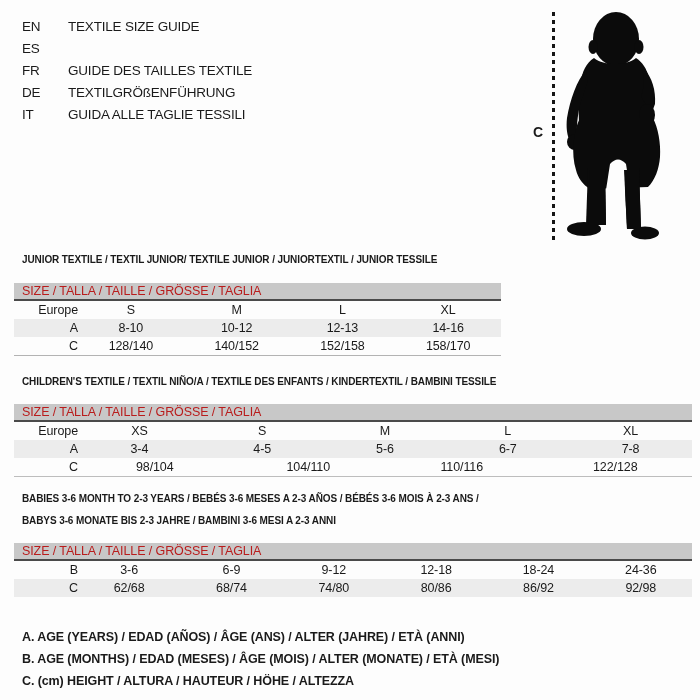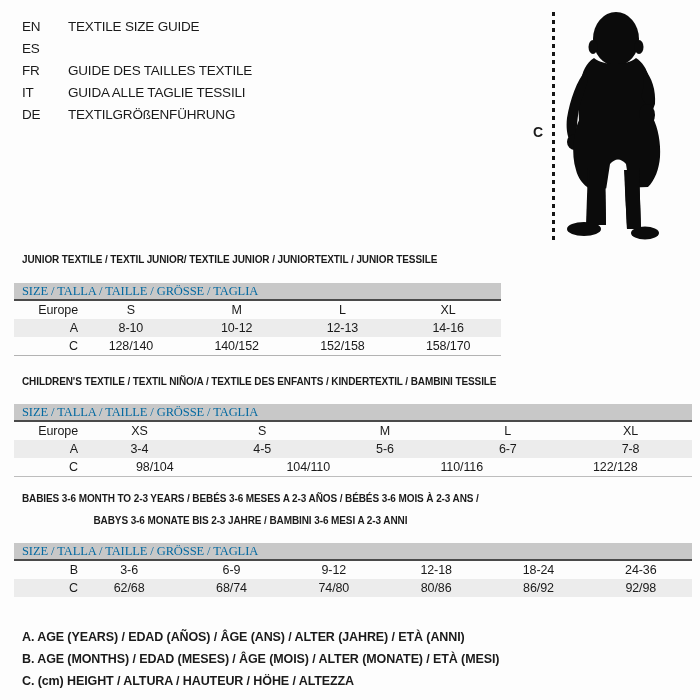--- a/index.html
+++ b/index.html
@@ -18,30 +18,30 @@
   
   .measure-line { position:absolute; left:552px; top:12px; width:3px; height:231px;
     background:repeating-linear-gradient(to bottom,#151515 0 4px,transparent 4px 8px); }
   .measure-label { position:absolute; left:533px; top:124px;
     font-weight:bold; font-size:14px; }
   .toddler-svg { position:absolute; left:560px; top:8px; }
 
   
   .section-title { position:absolute; left:22px; font-weight:bold;
     font-size:10px; letter-spacing:-0.1px; line-height:22px; white-space:nowrap; }
-  .st1 { top:249px; } .st2 { top:371px; } .st3 { top:488px;text-align:center; }
+  .st1 { top:249px; } .st2 { top:371px; } .st3 { top:488px; }
 
   
   .size-table { position:absolute; }
   .t1 { left:14px; top:283px; width:487px; border-bottom:1px solid #b3b3b3; }
   .t2 { left:14px; top:404px; width:678px; border-bottom:1px solid #bdbdbd; }
   .t3 { left:14px; top:543px; width:678px; }
   .t-header { height:16px; line-height:16px; background:#c8c8c8;
     border-bottom:2px solid #4a4a4a; padding-left:8px;
-    font-size:12.5px; color:#0369a1; letter-spacing:-0.1px;font-family:Liberation Serif, serif; }
+    font-size:12.5px; color:#b91c1c; letter-spacing:-0.1px; }
   .t-row { display:flex; height:18px; line-height:18px; font-size:12.5px; letter-spacing:-0.1px; }
   .t-row.shaded { background:#ececec; }
   .t-label { flex:0 0 56px; padding-left:8px;text-align:right; }
   .t-cell { flex:1; text-align:center; }
 
   
   .notes { position:absolute; left:22px; top:626px; }
   .note-line { height:22px; line-height:22px; font-weight:bold;
     font-size:12.5px; letter-spacing:-0.1px; white-space:nowrap; }
 </style>
@@ -56,26 +56,26 @@
       <span class="lang-label">TEXTILE SIZE GUIDE</span>
     </div>
     <div class="lang-row">
       <span class="lang-code">ES</span>
     </div>
     <div class="lang-row">
       <span class="lang-code">FR</span>
       <span class="lang-label">GUIDE DES TAILLES TEXTILE</span>
     </div>
     <div class="lang-row">
+      <span class="lang-code">DE</span>
+      <span class="lang-label">TEXTILGRÖßENFÜHRUNG</span>
+    </div>
+    <div class="lang-row">
       <span class="lang-code">IT</span>
       <span class="lang-label">GUIDA ALLE TAGLIE TESSILI</span>
-    </div>
-    <div class="lang-row">
-      <span class="lang-code">DE</span>
-      <span class="lang-label">TEXTILGRÖßENFÜHRUNG</span>
     </div>
   </div>
 
   <div class="measure-line"></div>
   <div class="measure-label">C</div>
 
   <svg class="toddler-svg" width="112" height="236" viewBox="0 0 112 236">
     <g fill="#0b0b0b">
 
       <ellipse cx="56" cy="31" rx="23" ry="27"></ellipse>

